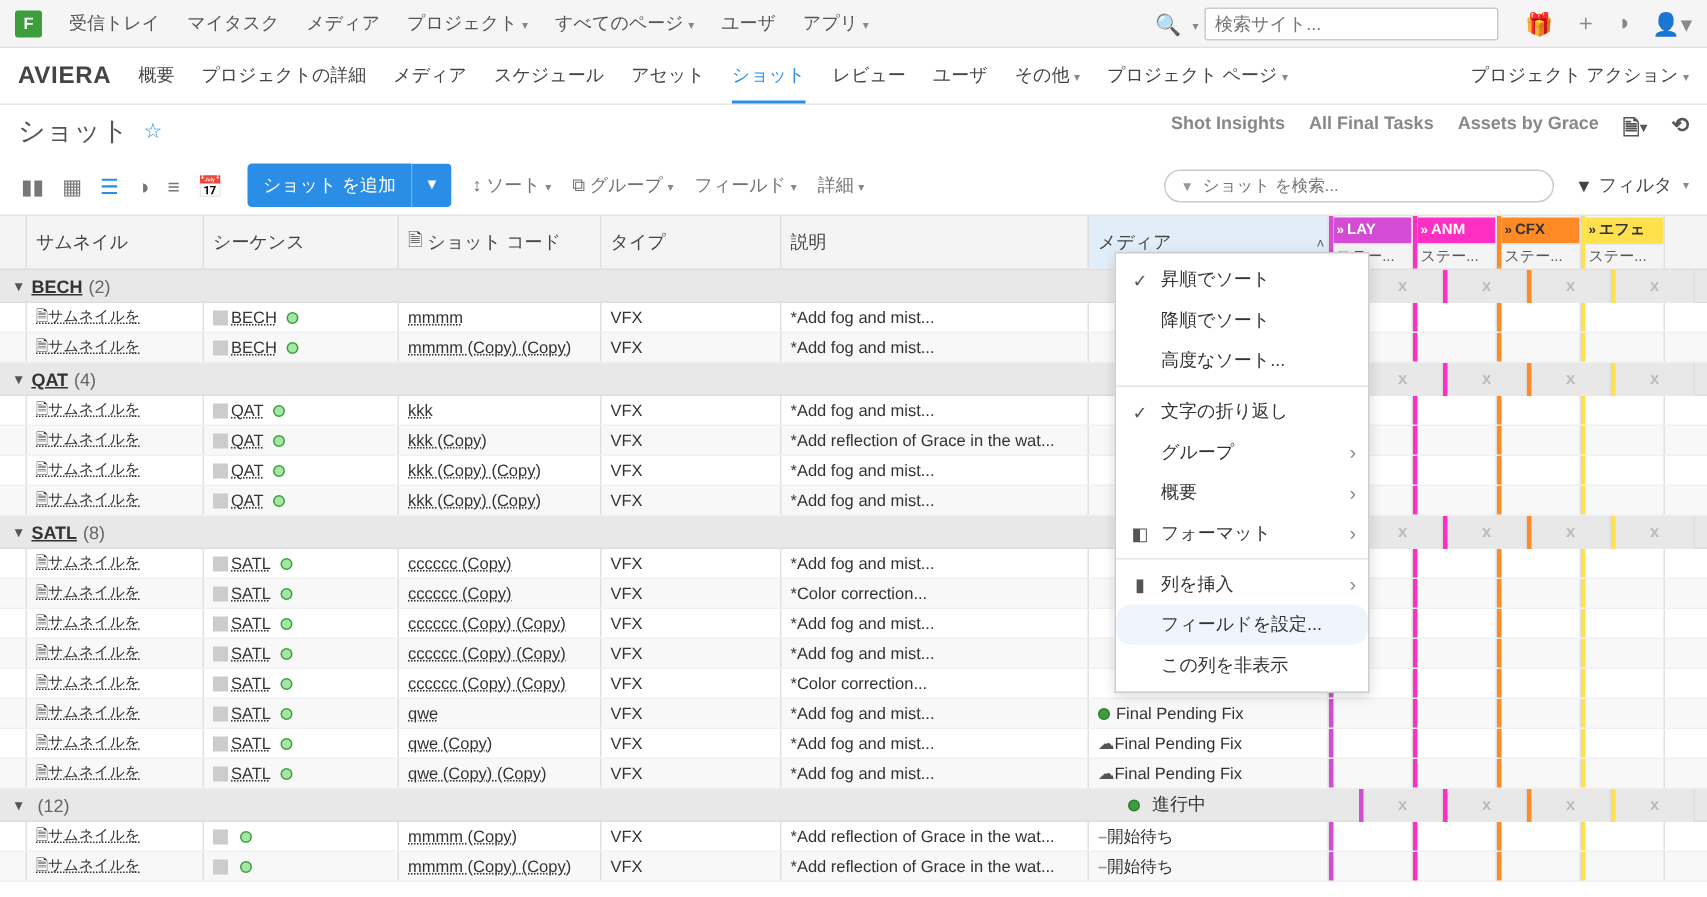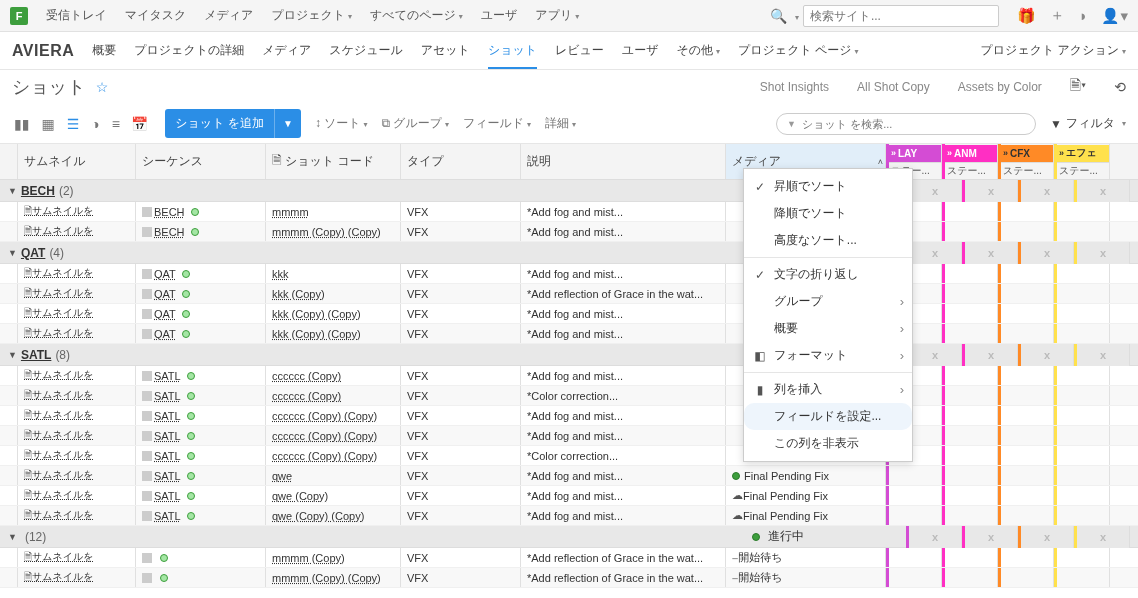--- a/index.html
+++ b/index.html
@@ -21,21 +21,21 @@
     .projnav { display: flex; align-items: center; gap: 18px; padding: 8px 12px; border-bottom: 1px solid #e6e6e6; height: 38px; }
     .proj-title { font-weight: bold; font-size: 16px; color: #444; letter-spacing: 0.5px;}
     .projnav-item { color: #444; cursor: pointer; white-space: nowrap; font-size: 12px; }
     .projnav-item.active { color: #2b8ee6; border-bottom: 2px solid #2b8ee6; padding-bottom: 8px; margin-bottom: -10px; }
     .proj-right { margin-left: auto; display:flex; gap: 12px; align-items:flex-end;}
 
     
     .page-head { display: flex; align-items: center; gap: 10px; padding: 8px 12px; height: 34px; }
     .page-title { font-size: 18px; color: #555; }
     .star { color: #2b8ee6; font-size: 14px; }
-    .page-head-right { margin-left: auto; display: flex; align-items: center; gap: 28px; }
+    .page-head-right { margin-left: auto; display: flex; align-items: flex-start; gap: 16px; font-weight: bold; }
     .link-soft { color: #888; text-decoration: none; cursor: pointer; }
     .icon-soft { color: #555; font-size: 14px; cursor: pointer; }
 
     
     .toolbar { display: flex; align-items: center; gap: 14px; padding: 6px 12px; border-bottom: 1px solid #e6e6e6; height: 40px; background: #fff;}
     .view-icons { display: flex; gap: 8px; color: #777; font-size: 14px; }
     .view-icons .vi { cursor: pointer; padding: 2px; }
     .view-icons .vi.active { color: #2b8ee6; }
     .add-btn-wrap { display: flex; align-items: stretch; }
     .add-btn { background: #2b8ee6; color: #fff; border: none; padding: 6px 10px; border-radius: 3px 0 0 3px; font-size: 12px; cursor: pointer; white-space: nowrap; }
@@ -143,22 +143,22 @@
   <div class="proj-right">
     <span class="projnav-item chev">プロジェクト アクション</span>
   </div>
 </div>
 
 <div class="page-head">
   <span class="page-title">ショット</span>
   <span class="star">☆</span>
   <div class="page-head-right">
     <span class="link-soft">Shot Insights</span>
-    <span class="link-soft">All Shot Copy</span>
-    <span class="link-soft">Assets by Color</span>
+    <span class="link-soft">All Final Tasks</span>
+    <span class="link-soft">Assets by Grace</span>
     <span class="icon-soft">🗎▾</span>
     <span class="icon-soft">⟲</span>
   </div>
 </div>
 
 <div class="toolbar">
   <div class="view-icons">
     <span class="vi">▮▮</span>
     <span class="vi">▦</span>
     <span class="vi active">☰</span>

